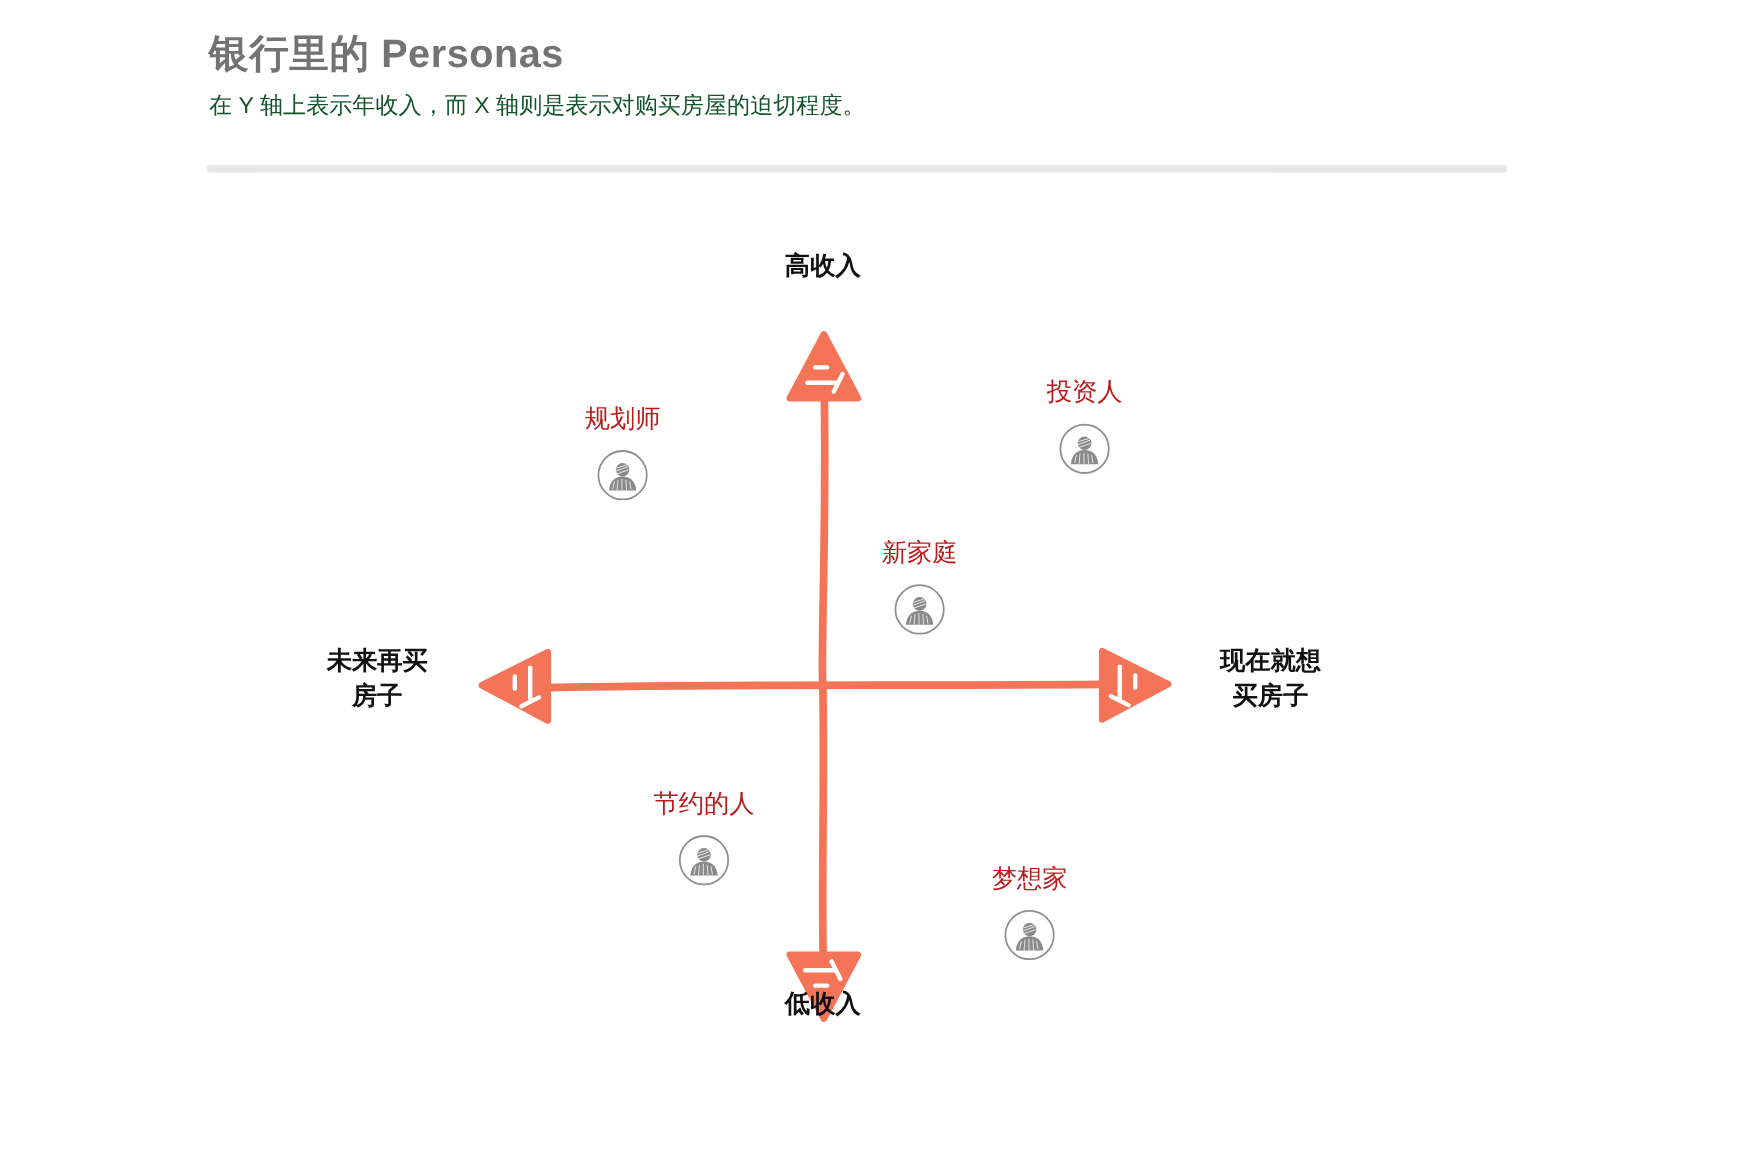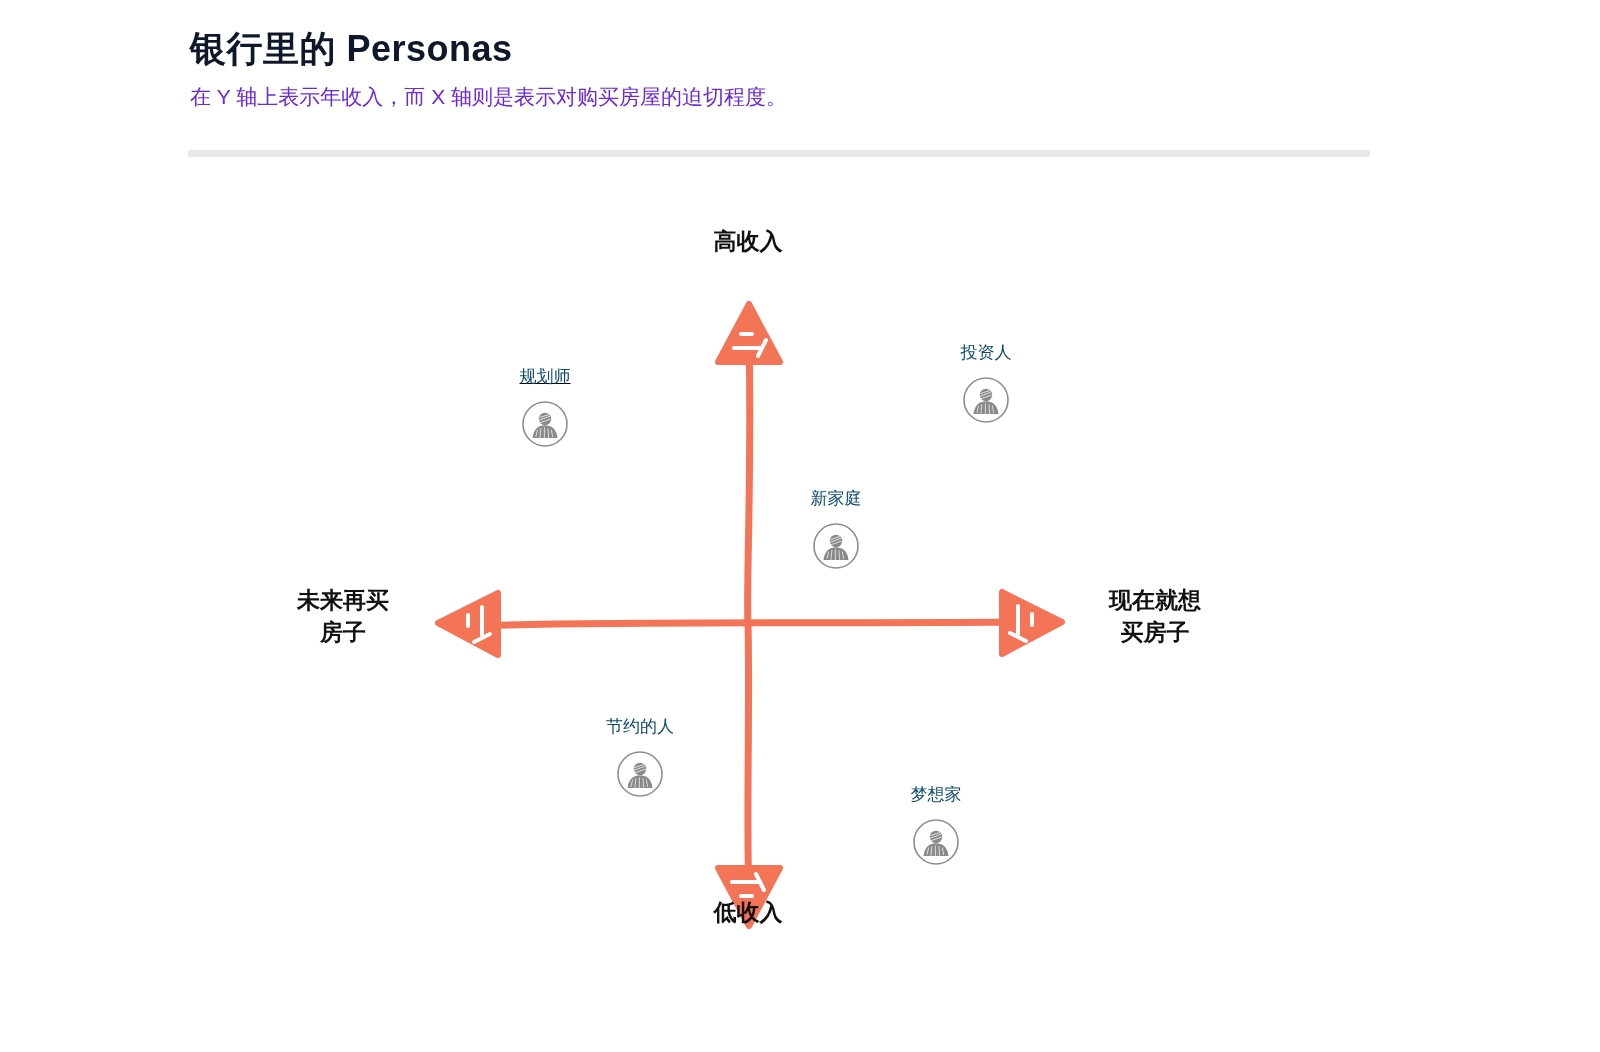--- a/index.html
+++ b/index.html
@@ -20,30 +20,30 @@
   
   .header {
     position: absolute;
     left: 190px;
     top: 26px;
     width: 1180px;
   }
   .page-title {
     font-size: 36px;
     font-weight: 700;
-    color: #0f172a;
+    color: #737373;
     letter-spacing: 0.5px;
     line-height: 1.25;
     margin: 0;
     white-space: nowrap;
   }
   .page-subtitle {
     font-size: 21px;
     font-weight: 400;
-    color: #6d28d9;
+    color: #14532d;
     line-height: 1.5;
     margin: 10px 0 0 0;
     white-space: nowrap;
   }
   .divider {
     position: absolute;
     left: 188px;
     top: 150px;
     width: 1182px;
     height: 7px;
@@ -85,23 +85,23 @@
   .axis-label.right  { left: 1055px; top: 585px; width: 200px; }
 
   
   .persona {
     position: absolute;
     width: 200px;
     margin-left: -100px;
     text-align: center;
   }
   .persona-label {
-    font-size: 17px;
+    font-size: 23px;
     font-weight: 400;
-    color: #0c4a6e;
+    color: #b91c1c;
     line-height: 1.3;
     white-space: nowrap;
     margin-bottom: 12px;
   }
   .persona-avatar {
     display: inline-block;
     width: 48px;
     height: 48px;
     vertical-align: top;
   }
@@ -157,21 +157,21 @@
   </svg>
 
   <div class="axis-label top">高收入</div>
   <div class="axis-label bottom">低收入</div>
   <div class="axis-label right">现在就想
 买房子</div>
   <div class="axis-label left">未来再买
 房子</div>
 
   <div id="persona-layer">
-      <div class="persona" style="left: 545px; top: 366px; text-decoration: underline;"><div class="persona-label">规划师</div><svg class="persona-avatar" viewBox="0 0 48 48">
+      <div class="persona" style="left: 566px; top: 366px;"><div class="persona-label">规划师</div><svg class="persona-avatar" viewBox="0 0 48 48">
           <use href="#avatar-glyph"></use>
         </svg></div>
       <div class="persona" style="left: 986px; top: 342px;"><div class="persona-label">投资人</div><svg class="persona-avatar" viewBox="0 0 48 48">
           <use href="#avatar-glyph"></use>
         </svg></div>
       <div class="persona" style="left: 836px; top: 488px; text-align: center;"><div class="persona-label">新家庭</div><svg class="persona-avatar" viewBox="0 0 48 48">
           <use href="#avatar-glyph"></use>
         </svg></div>
       <div class="persona" style="left: 640px; top: 716px;"><div class="persona-label">节约的人</div><svg class="persona-avatar" viewBox="0 0 48 48">
           <use href="#avatar-glyph"></use>

